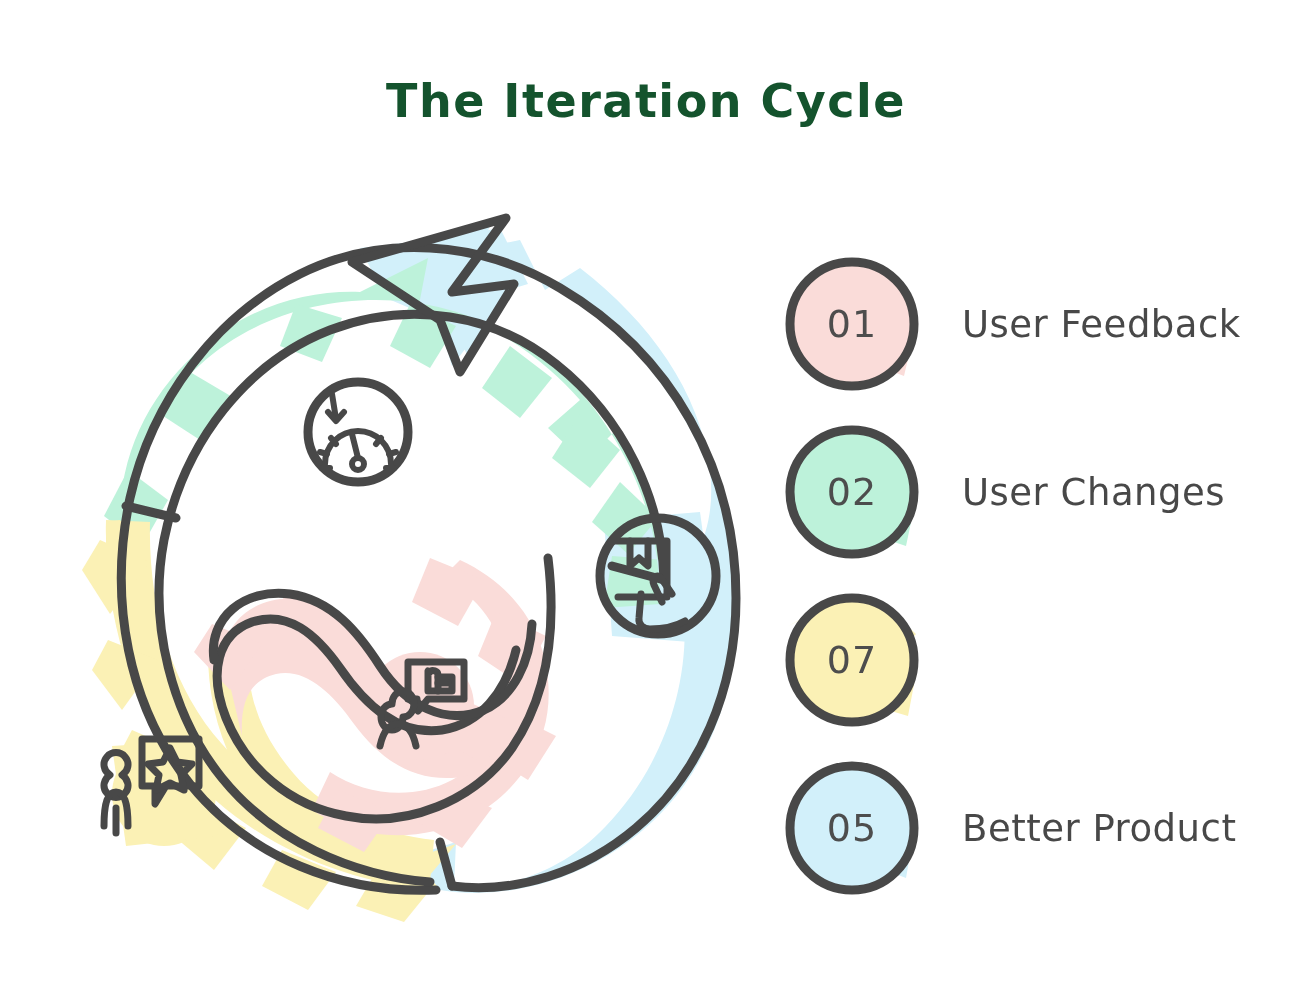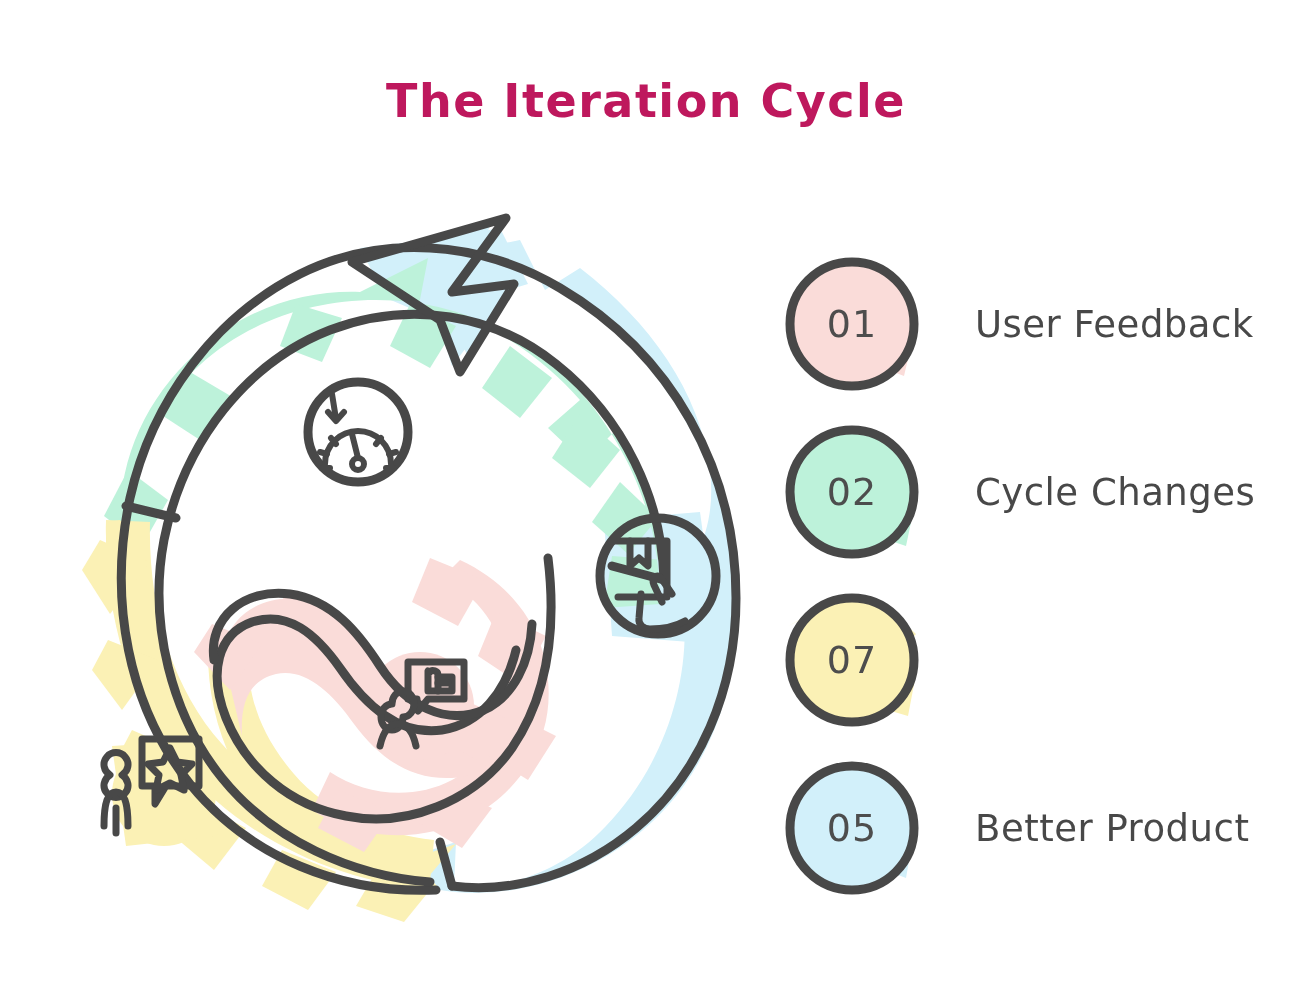--- a/index.html
+++ b/index.html
@@ -26,21 +26,21 @@
   .page-title {
     position: absolute;
     left: 0;
     top: 76px;
     width: 1292px;
     text-align: center;
     font-family: "DejaVu Sans", sans-serif;
     font-size: 46px;
     font-weight: bold;
     letter-spacing: 1.5px;
-    color: #be185d;
+    color: #14532d;
     line-height: 1.1;
     user-select: none;
   }
 
   .legend {
     position: absolute;
     left: 782px;
     top: 240px;
     width: 500px;
   }
@@ -77,21 +77,21 @@
     justify-content: center;
     font-family: "DejaVu Sans", sans-serif;
     font-size: 38px;
     font-weight: 400;
     color: #4d4d4d;
     letter-spacing: 1px;
     user-select: none;
   }
 
   .legend-label {
-    margin-left: 53px;
+    margin-left: 40px;
     font-family: "DejaVu Sans", sans-serif;
     font-size: 37px;
     color: #484848;
     letter-spacing: 0.5px;
     white-space: nowrap;
     user-select: none;
   }
 </style>
 </head>
 <body>
@@ -380,21 +380,21 @@
     <div class="badge">
       <svg viewBox="0 0 140 140" aria-hidden="true">
         <path d="M 8 40 L 38 24 L 60 46 L 38 70 L 60 94 L 36 118
                  L 70 134 L 94 114 L 124 124 L 132 86 L 112 68
                  L 132 46 L 108 20 L 78 32 L 52 16 Z" fill="#bdf2da"></path>
         <circle cx="70" cy="70" r="62" fill="#bdf2da"></circle>
         <circle cx="70" cy="70" r="62" fill="none" stroke="#484848" stroke-width="9"></circle>
       </svg>
       <div class="badge-num">02</div>
     </div>
-    <div class="legend-label">Cycle Changes</div>
+    <div class="legend-label">User Changes</div>
   </div>
 
   <div class="legend-row">
     <div class="badge">
       <svg viewBox="0 0 140 140" aria-hidden="true">
         <path d="M 6 36 L 36 20 L 62 44 L 36 68 L 62 96 L 34 120
                  L 68 136 L 92 116 L 126 126 L 134 84 L 114 66
                  L 134 44 L 106 18 L 76 30 L 50 14 Z" fill="#fbf1b5"></path>
         <circle cx="70" cy="70" r="62" fill="#fbf1b5"></circle>
         <circle cx="70" cy="70" r="62" fill="none" stroke="#484848" stroke-width="9"></circle>

